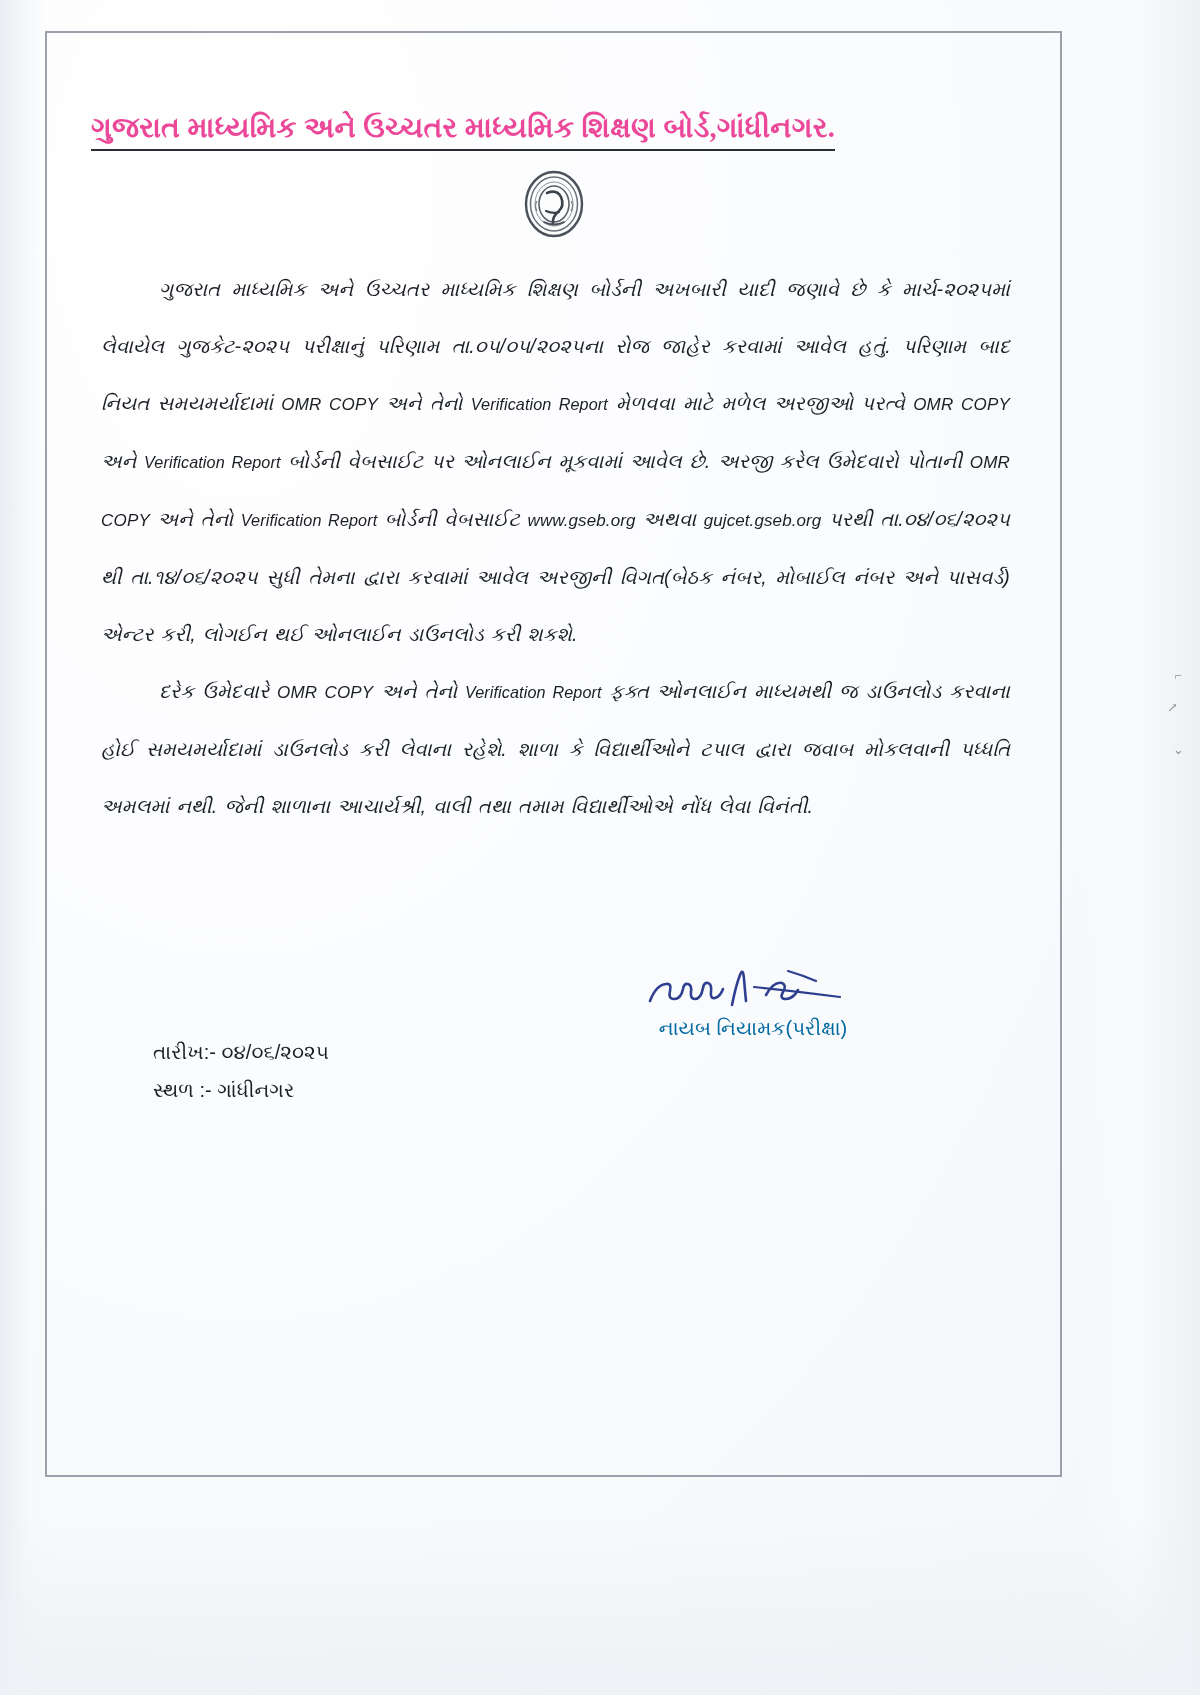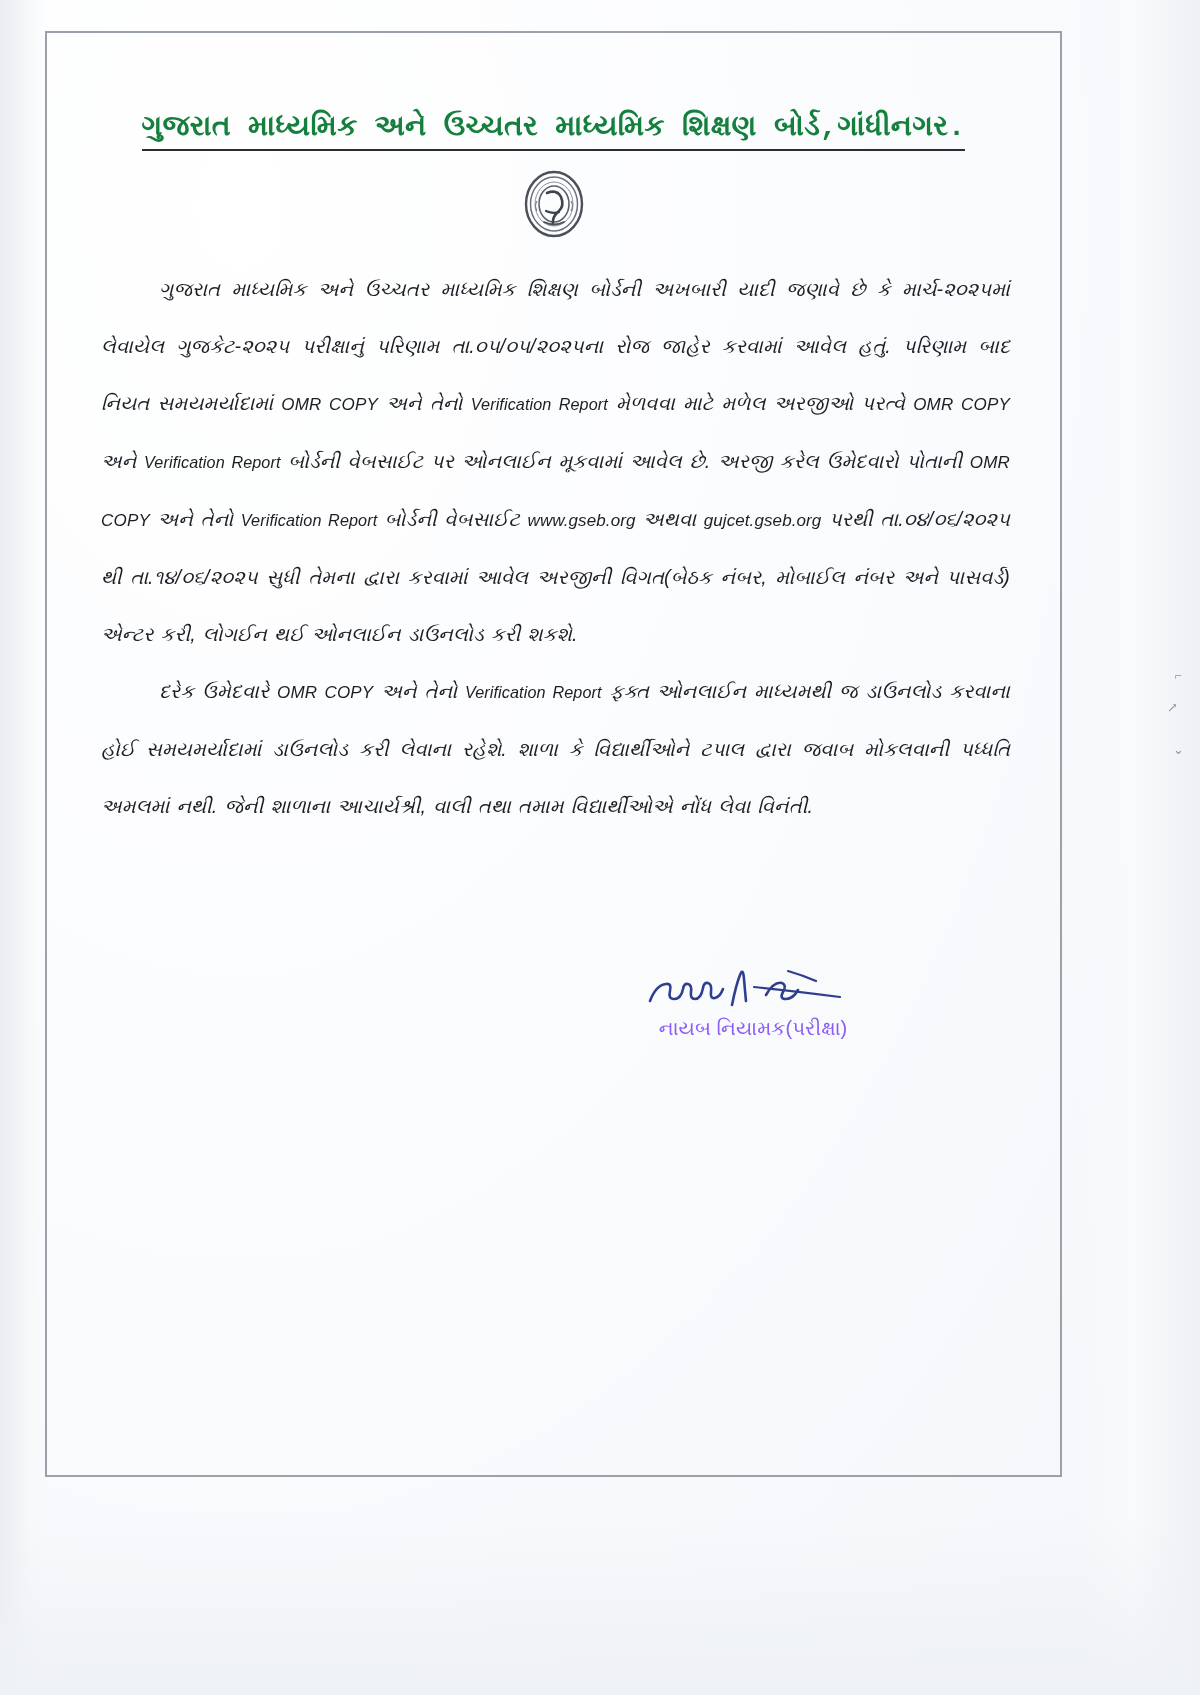--- a/index.html
+++ b/index.html
@@ -57,25 +57,24 @@
     left: 45px;
     top: 31px;
     width: 1017px;
     height: 1446px;
     box-sizing: border-box;
     padding: 38px 46px 0 46px;
   }
 
   
   .heading {
-    text-align: center;
-    font-family: Liberation Mono, monospace;
+    font-family: Liberation Serif, serif;
     font-size: 28.5px;
     font-weight: 700;
-    color: #15803d;
+    color: #ec4899;
     letter-spacing: 0.2px;
     line-height: 1.3;
     margin-top: 40px;
   }
   .heading .ul {
     border-bottom: 2px solid #2a2d33;
     padding-bottom: 3px;
     display: inline-block;
   }
 
@@ -140,21 +139,21 @@
     font-size: 20px;
     color: #1b1e24;
     line-height: 38px;
   }
   .footer-right {
     position: absolute;
     right: 48px;
     top: 0;
     width: 430px;
     text-align: center;
-    color: #8b5cf6;
+    color: #0369a1;
     font-size: 20px;
     line-height: 39px;
   }
   .sign-scribble {
     height: 52px;
     position: relative;
     margin-bottom: -4px;
   }
   .sign-scribble svg { display: block; margin: 0 auto; }
 
@@ -206,20 +205,24 @@
     </p>
 
     <p class="para">
       <span class="indent"></span><span>દરેક ઉમેદવારે </span><span class="latin">OMR COPY</span><span> અને તેનો </span><span class="latin-small">Verification Report</span><span> ફક્ત ઓનલાઈન માધ્યમથી જ ડાઉનલોડ કરવાના હોઈ સમયમર્યાદામાં ડાઉનલોડ કરી લેવાના રહેશે. શાળા કે વિદ્યાર્થીઓને ટપાલ દ્વારા જવાબ મોકલવાની પધ્ધતિ અમલમાં નથી. જેની શાળાના આચાર્યશ્રી, વાલી તથા તમામ વિદ્યાર્થીઓએ નોંધ લેવા વિનંતી.</span>
     </p>
 
   </div>
 
   <div class="footer">
 
+    <div class="footer-left">
+      <div>તારીખ:- ૦૪/૦૬/૨૦૨૫</div>
+      <div>સ્થળ :- ગાંધીનગર</div>
+    </div>
 
     <div class="footer-right">
       <div class="sign-scribble">
         <svg width="230" height="52" viewBox="0 0 230 52" aria-hidden="true">
           <path d="M12 40 q6 -16 16 -17 q6 -1 4 7 q-2 8 4 8 q7 0 9 -10 q1 -6 5 -5 q4 1 3 8 q-1 7 4 7 q6 0 8 -11 q1 -6 5 -5 q4 1 3 9 q-1 7 4 6 q5 -1 8 -9" fill="none" stroke="#2f3f8f" stroke-width="2.6" stroke-linecap="round" stroke-linejoin="round"></path>
           <path d="M94 44 q4 -20 8 -30 q3 -8 4 4 q1 12 2 22" fill="none" stroke="#2f3f8f" stroke-width="2.6" stroke-linecap="round"></path>
           <path d="M128 34 q8 -14 16 -12 q5 2 1 9 q-4 7 3 7 q7 0 12 -9" fill="none" stroke="#2f3f8f" stroke-width="2.6" stroke-linecap="round"></path>
           <path d="M150 10 q14 4 28 10" fill="none" stroke="#2f3f8f" stroke-width="2.2" stroke-linecap="round"></path>
           <path d="M116 26 q40 4 86 10" fill="none" stroke="#2f3f8f" stroke-width="2.2" stroke-linecap="round"></path>
         </svg>

